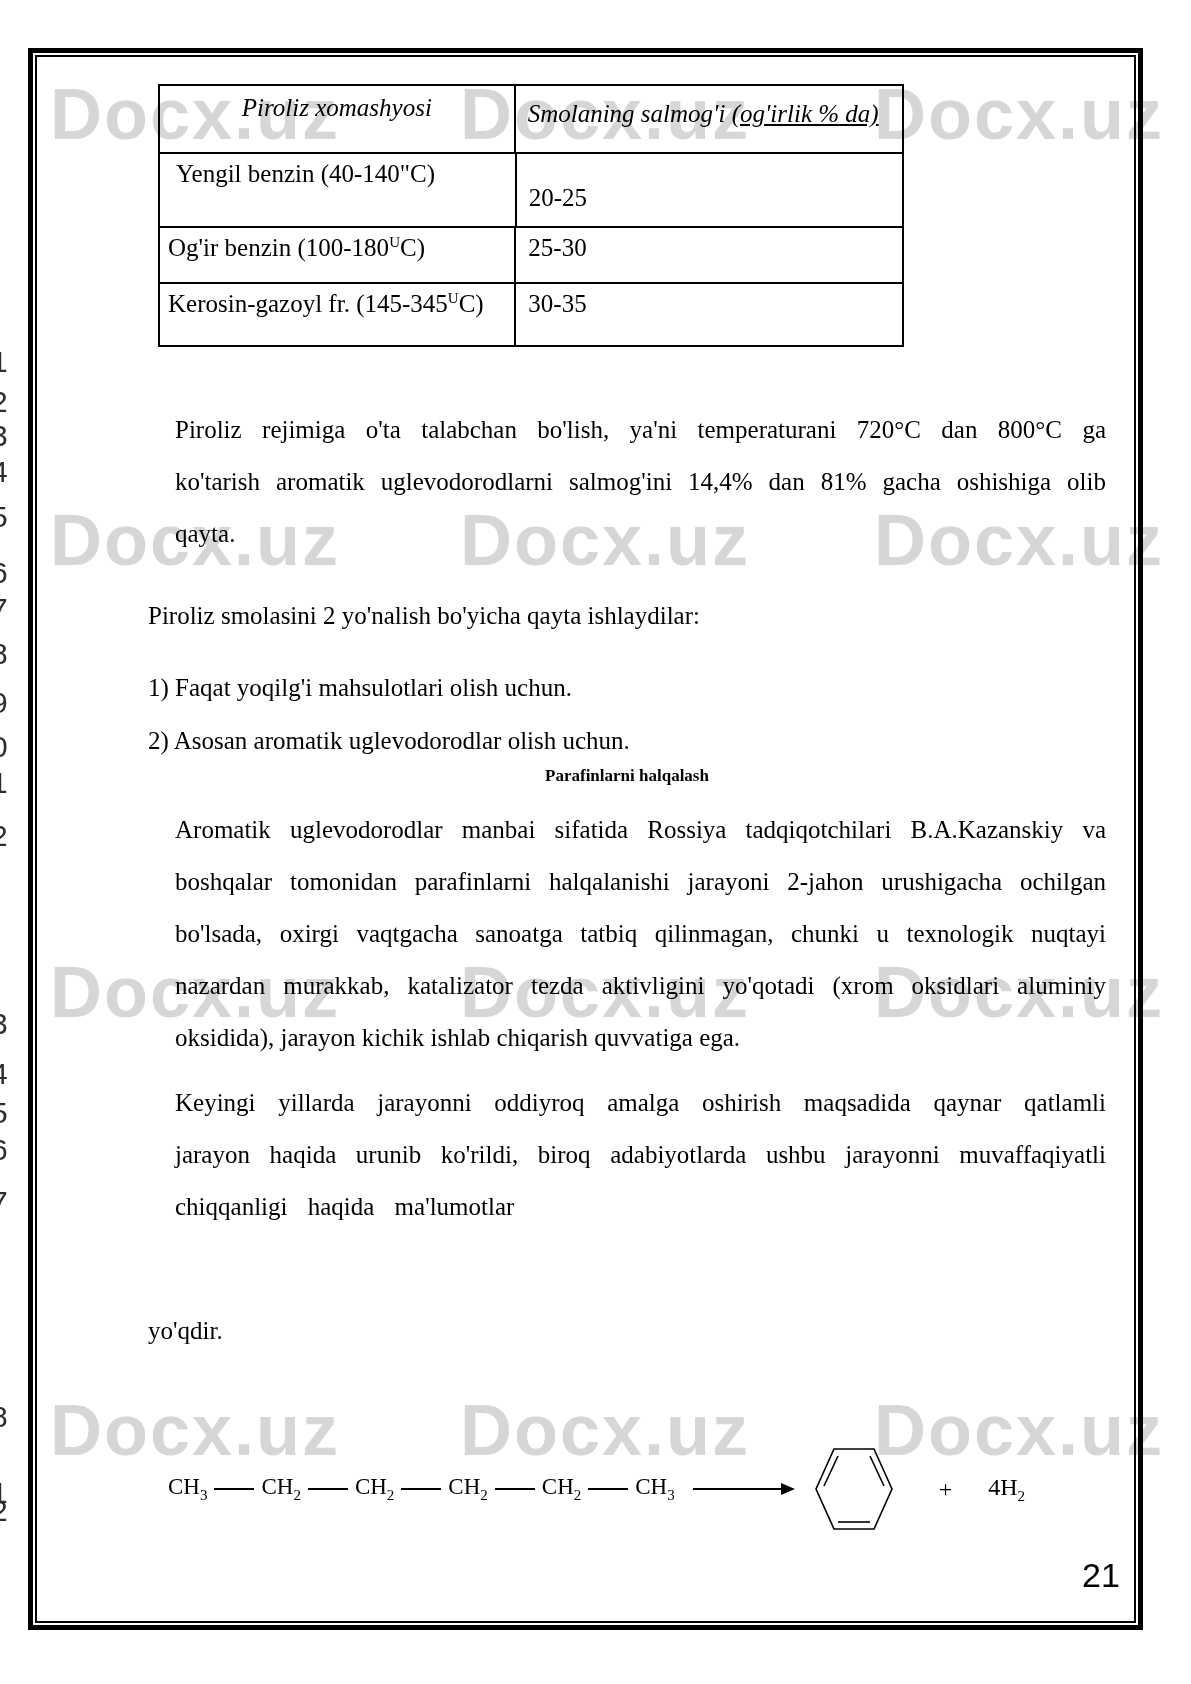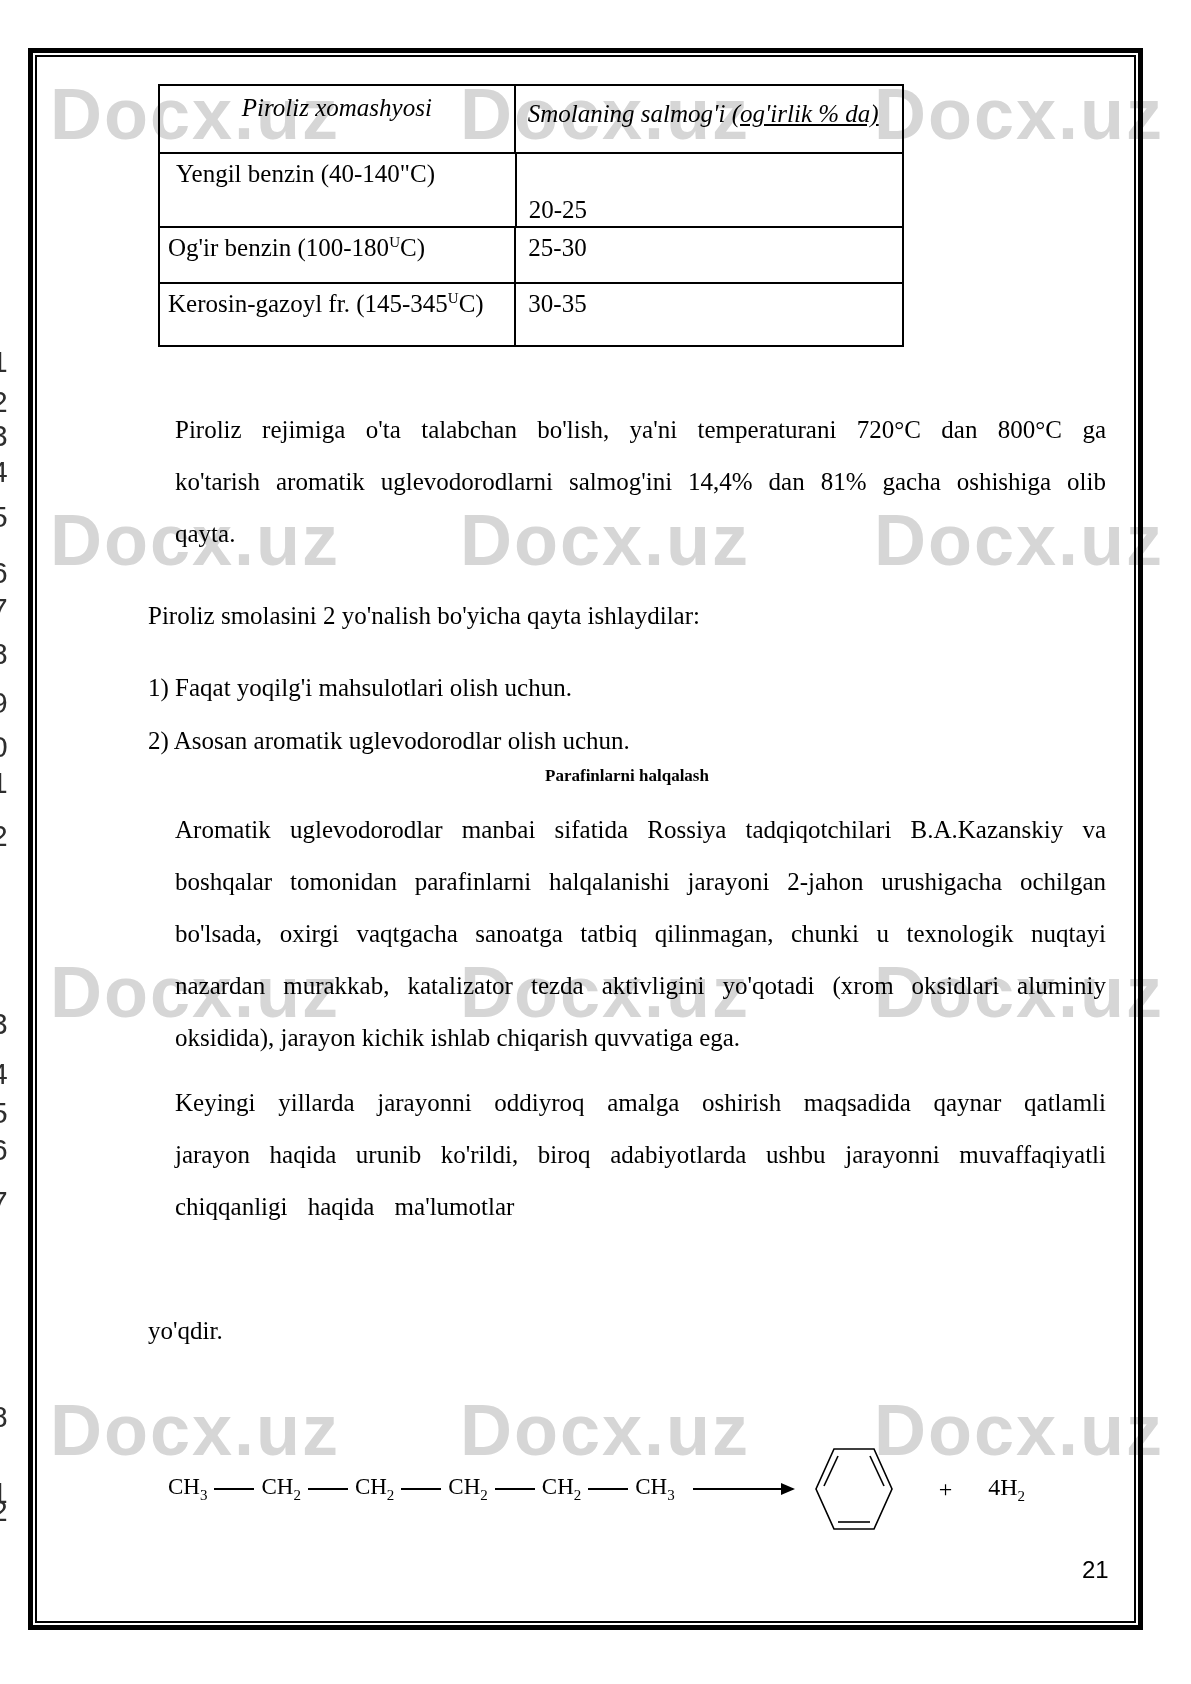--- a/index.html
+++ b/index.html
@@ -26,21 +26,21 @@
   .td{box-sizing:border-box;font-size:25px;}
   .c1{width:396px;border-right:2px solid #000;}
   .c2{width:429px;}
   .th-c1{display:flex;justify-content:center;align-items:flex-start;padding-top:8px;
          font-style:italic;}
   .th-c2{display:flex;align-items:flex-end;padding:0 0 24px 12px;font-style:italic;}
   .th-c2 .ul{text-decoration:underline;}
   .cell-pad{padding:6px 4px 0 8px;}
   .row1-c1{padding-left:16px;}
   .val{padding-left:12px;}
-  .val-1{padding-top:42px;border-radius:19px;}
+  .val-1{padding-top:30px;border-radius:19px;}
   .val-n{padding-top:6px;}
   sup.deg{font-size:15px;vertical-align:9px;line-height:0;}
   
   .para{position:absolute;left:148px;width:958px;font-size:25px;}
   .jline{text-align:justify;text-align-last:justify;height:52px;line-height:52px;white-space:nowrap;margin-left:27px;}
   .jline.last{text-align-last:left;}
   .single{line-height:34px;margin-top:27px;}
   .heading{position:absolute;left:148px;width:958px;text-align:center;font-weight:bold;font-size:17px;}
   .wide-words{word-spacing:14px;}
   
@@ -50,21 +50,21 @@
   .bond{width:40px;height:2px;background:#000;margin:0 7px;}
   .arrow{position:relative;width:100px;height:2px;background:#000;margin:0 14px 0 18px;}
   .arrow:after{content:"";position:absolute;right:-2px;top:-5px;border-left:14px solid #000;
                border-top:6px solid transparent;border-bottom:6px solid transparent;}
   .benzene{margin:0 0 0 6px;}
   .plus{font-size:24px;margin:0 0 0 44px;}
   .product{margin-left:36px;font-size:24px;}
   .product sub{font-size:15px;}
   
   .page-number{position:absolute;left:1082px;top:1556px;font-family:"Liberation Sans", sans-serif;
-               font-size:24px;z-index:3;}
+               font-size:34px;z-index:3;}
 </style>
 </head>
 <body>
 
 <div class="page">
 
   <div class="wm-layer" id="wm-layer">
       <div class="wm" style="left: 50px; top: 78px;">Docx.uz</div>
       <div class="wm" style="left: 460px; top: 78px;">Docx.uz</div>
       <div class="wm" style="left: 874px; top: 78px;">Docx.uz</div>

